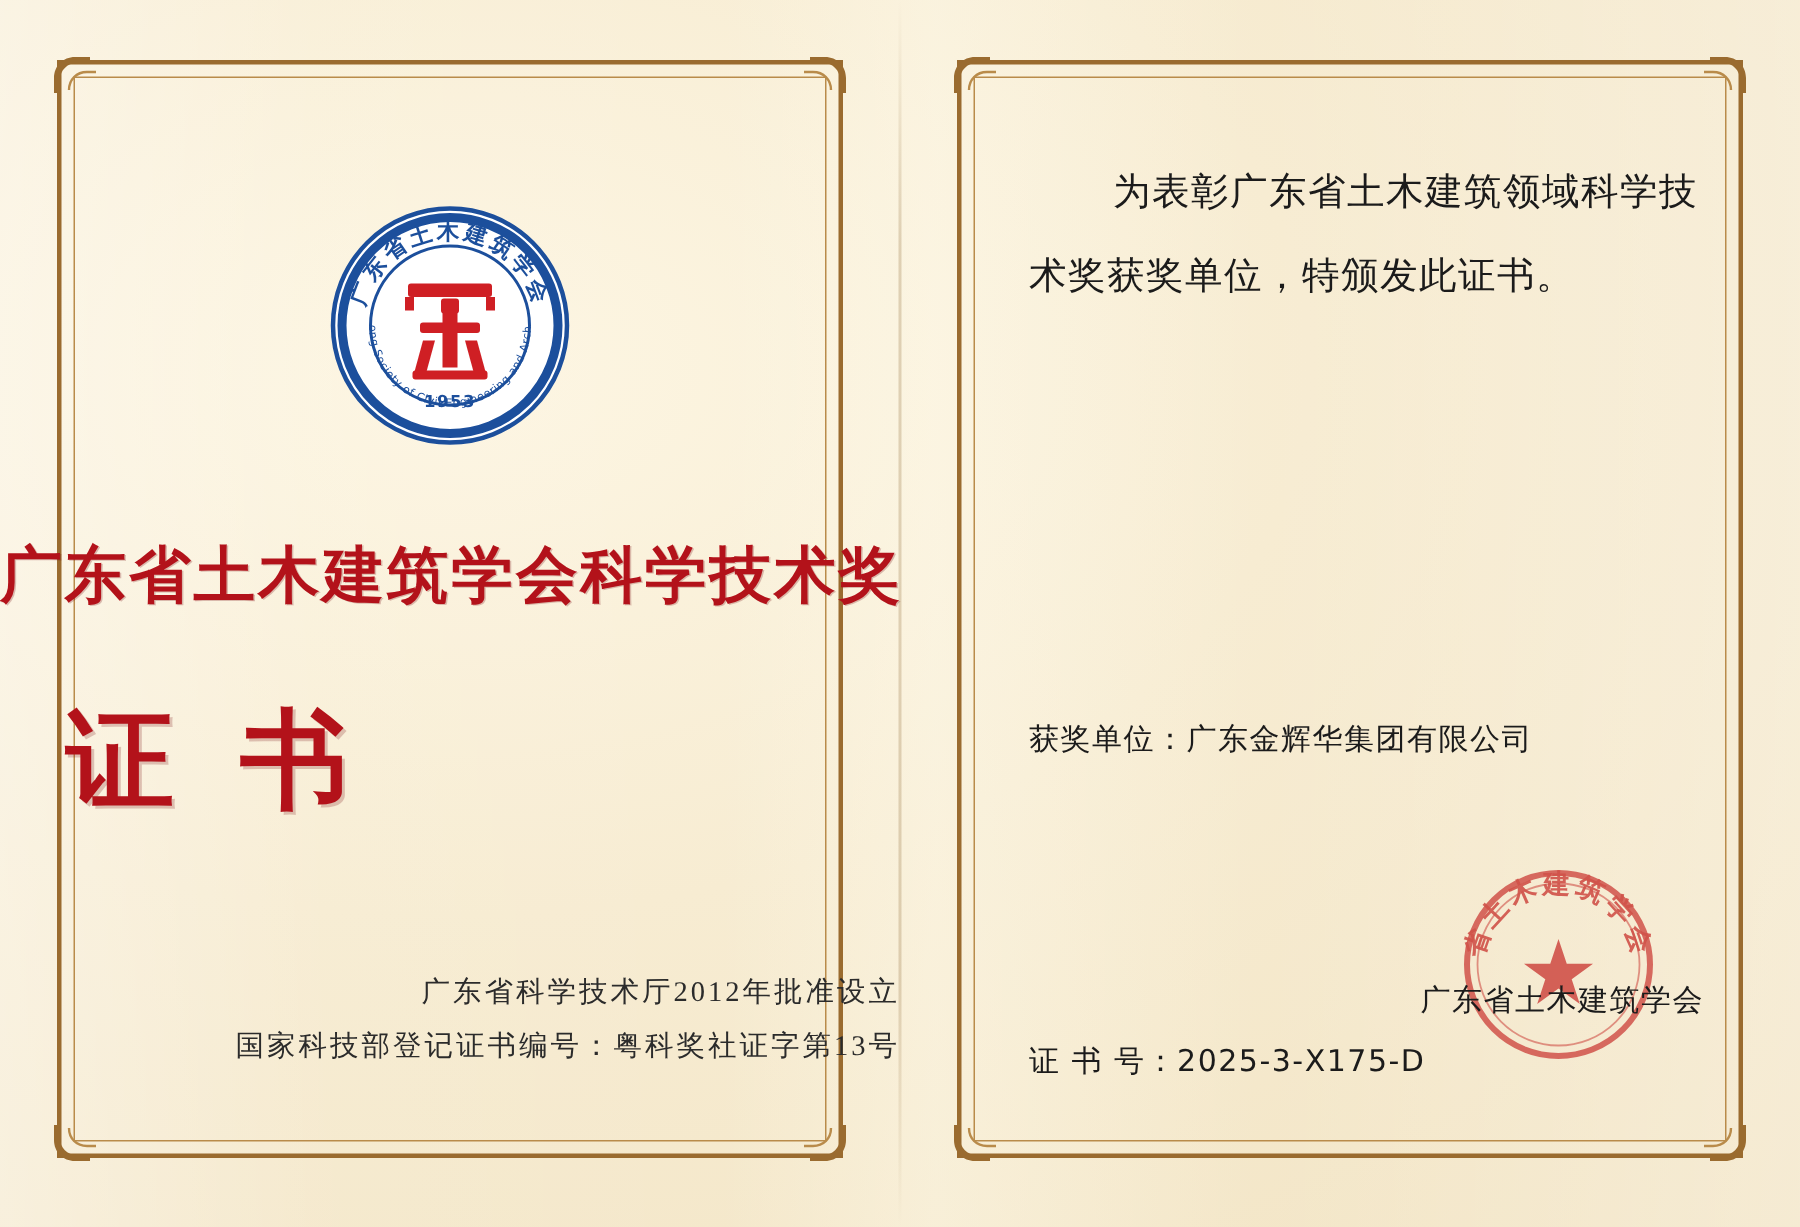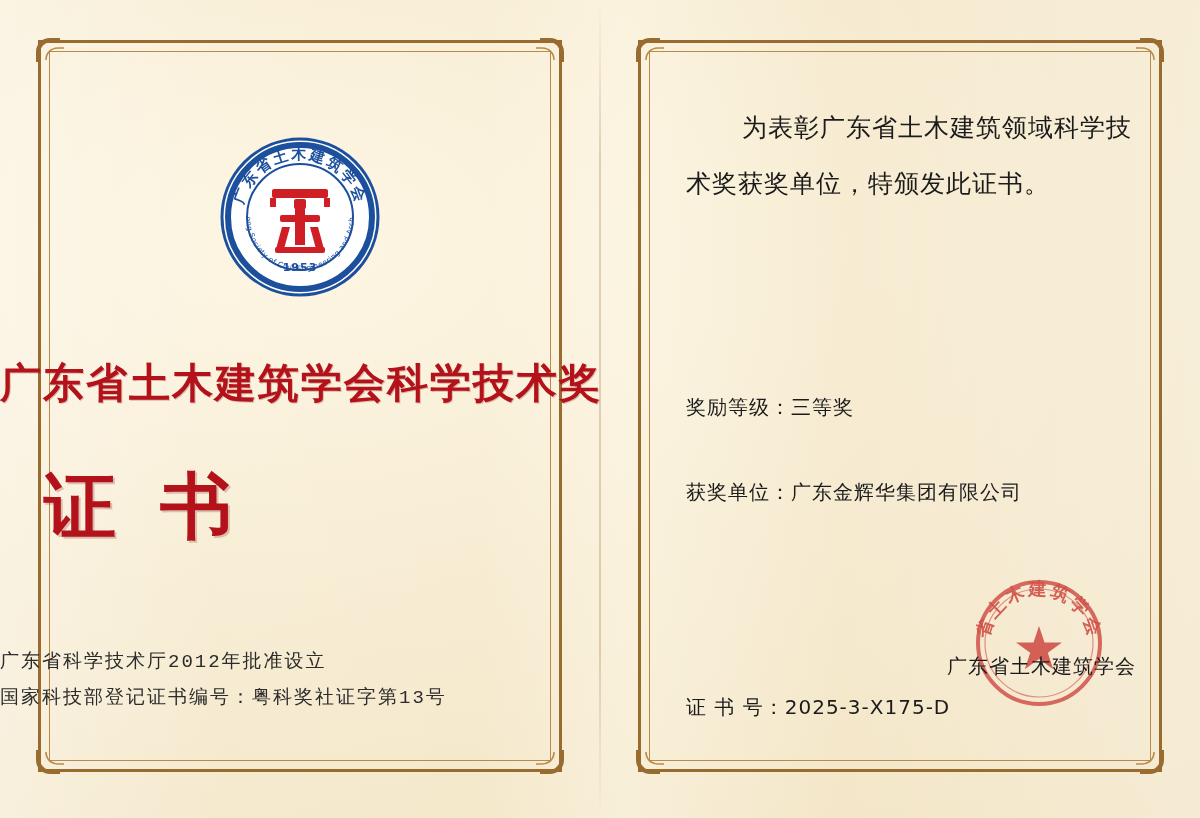--- a/index.html
+++ b/index.html
@@ -123,26 +123,26 @@
     letter-spacing: 44px;
     text-indent: 44px;
     text-shadow: 2px 2px 0 rgba(120,10,15,0.22);
     white-space: nowrap;
   }
 
   .left-footer {
     position: absolute;
     left: 0; right: 0;
     bottom: 92px;
-    text-align: left;
+    text-align: right;
     color: #2b2b2b;
     font-size: 19px;
     line-height: 36px;
     letter-spacing: 2px;
-    font-family: Liberation Mono, monospace;
+    font-family: Liberation Serif, serif;
   }
   .left-footer div { white-space: nowrap; }
 
   
   .r-intro {
     position: absolute;
     left: 86px;
     right: 64px;
     top: 96px;
     font-size: 25px;
@@ -304,23 +304,20 @@
     <div class="corner br">
       <svg viewBox="0 0 44 44" width="44" height="44">
         <path d="M2 16 C2 8 8 2 16 2 L26 2 L26 6 L17 6 C11 6 6 11 6 17 L6 26 L2 26 Z" fill="#9a6b2f"></path>
         <path d="M12 24 C12 17 17 12 24 12 L30 12" fill="none" stroke="#b98b4a" stroke-width="1.6"></path>
       </svg>
     </div>
 
     <div class="r-intro">为表彰广东省土木建筑领域科学技术奖获奖单位，特颁发此证书。</div>
 
 
-    <div class="r-field r-field-level">
-      <span class="lbl">奖励等级：</span><span class="val">三等奖</span>
-    </div>
 
     <div class="r-field r-field-unit">
       <span class="lbl">获奖单位：</span><span class="val">广东金辉华集团有限公司</span>
     </div>
 
     <div class="r-cert-no">
       <span>证 书 号：</span><span>2025-3-X175-D</span>
     </div>
 
     <div class="seal">

